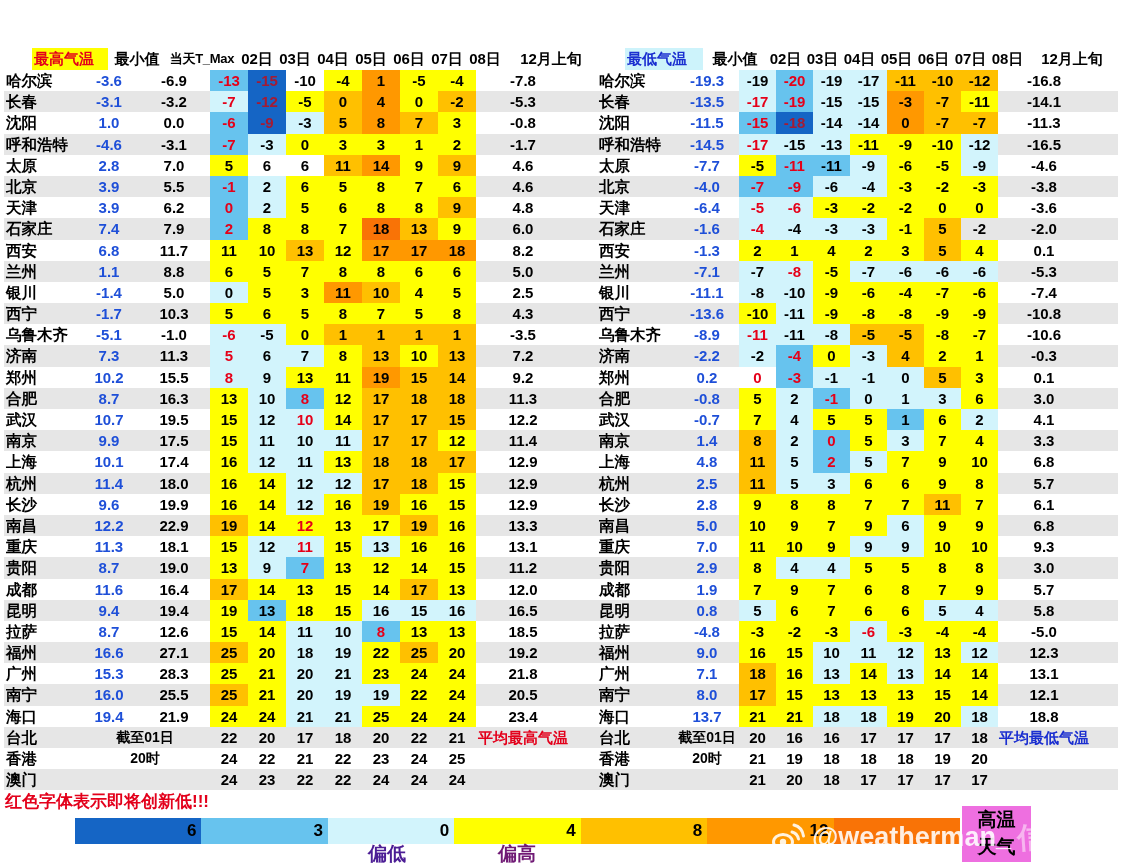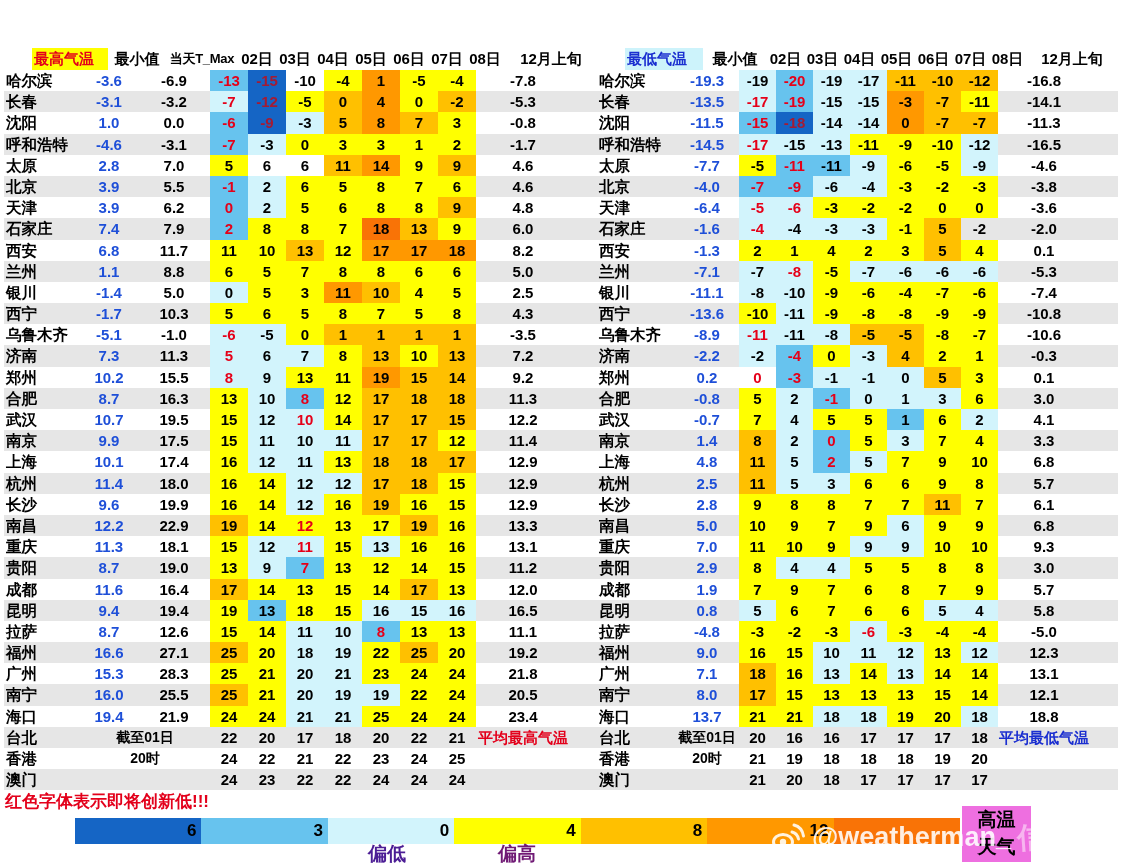--- a/index.html
+++ b/index.html
@@ -403,21 +403,21 @@
           <div class="cell city">拉萨</div>
           <div class="cell minv">8.7</div>
           <div class="cell">12.6</div>
           <div class="cell day" style="background: rgb(255, 255, 0);">15</div>
           <div class="cell day" style="background: rgb(255, 255, 0);">14</div>
           <div class="cell day" style="background: rgb(210, 244, 252);">11</div>
           <div class="cell day" style="background: rgb(210, 244, 252);">10</div>
           <div class="cell day" style="background: rgb(103, 195, 238); color: rgb(229, 0, 25);">8</div>
           <div class="cell day" style="background: rgb(255, 255, 0);">13</div>
           <div class="cell day" style="background: rgb(255, 255, 0);">13</div>
-          <div class="cell">11.1</div>
+          <div class="cell">18.5</div>
         </div>
         <div class="trow gridL striped">
           <div class="cell city">福州</div>
           <div class="cell minv">16.6</div>
           <div class="cell">27.1</div>
           <div class="cell day" style="background: rgb(255, 192, 0);">25</div>
           <div class="cell day" style="background: rgb(255, 255, 0);">20</div>
           <div class="cell day" style="background: rgb(210, 244, 252);">18</div>
           <div class="cell day" style="background: rgb(210, 244, 252);">19</div>
           <div class="cell day" style="background: rgb(255, 255, 0);">22</div>

